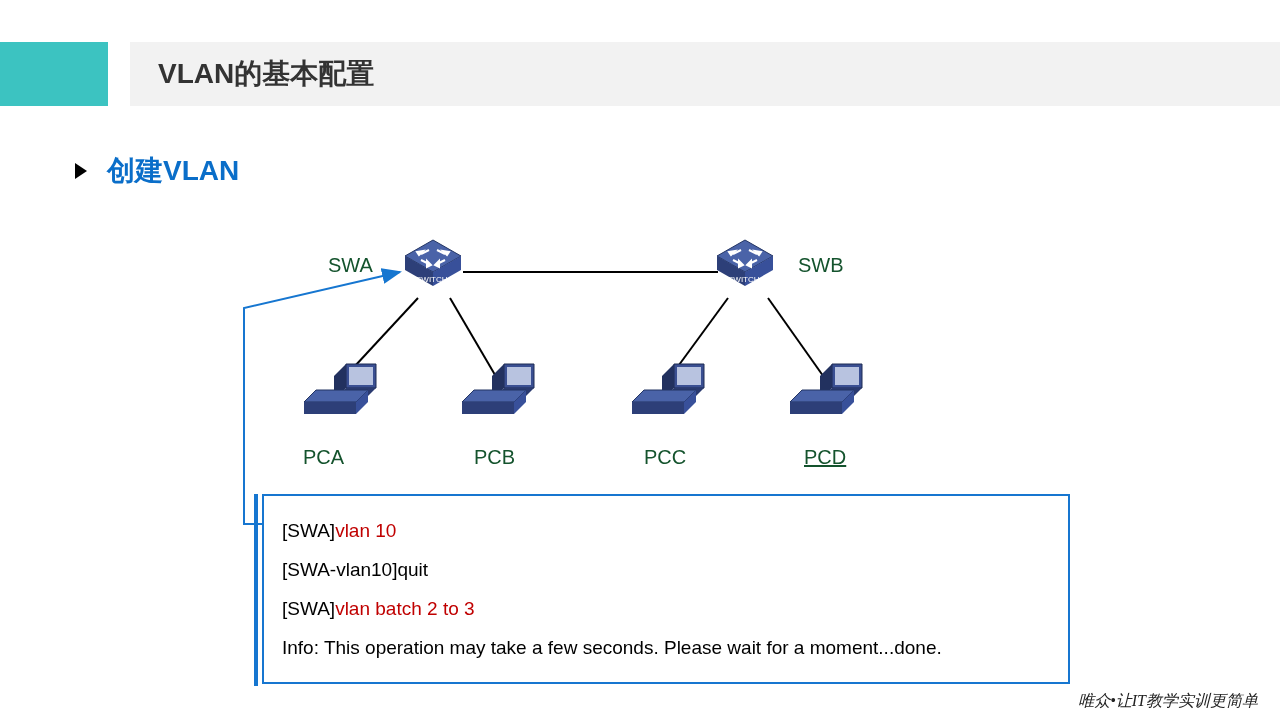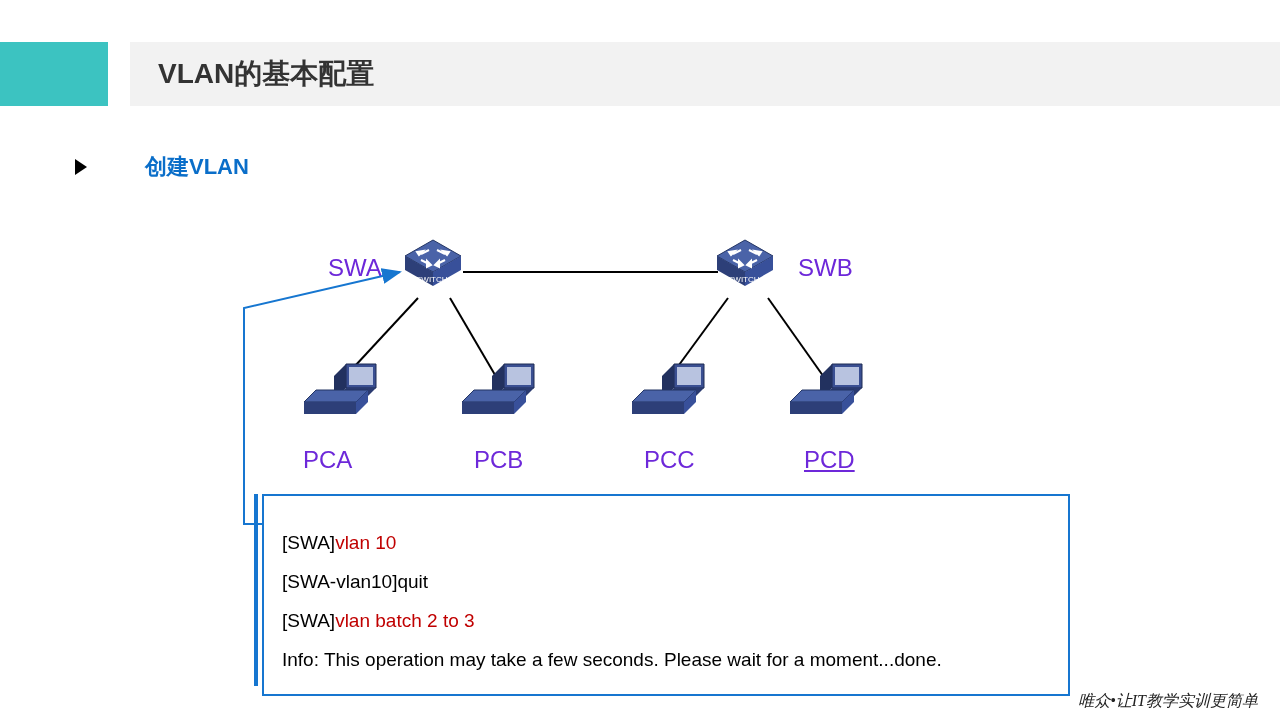--- a/index.html
+++ b/index.html
@@ -44,43 +44,42 @@
     gap: 20px;
   }
   .subheading .tri {
     width: 0; height: 0;
     border-left: 12px solid #000;
     border-top: 8px solid transparent;
     border-bottom: 8px solid transparent;
   }
   .subheading .txt {
     color: #0a6ec9;
-    font-size: 22px;
+    font-size: 28px;
     font-weight: 700;
-    margin-left: 38px;
   }
   .diagram {
     position: absolute;
     left: 220px;
     top: 230px;
     width: 720px;
     height: 260px;
   }
   .node-label {
     position: absolute;
-    font-size: 24px;
-    color: #6d28d9;
+    font-size: 20px;
+    color: #14532d;
   }
   .cli-box {
     position: absolute;
     left: 262px;
     top: 494px;
     width: 808px;
     border: 2px solid #1676d0;
-    padding: 28px 18px 14px 18px;
+    padding: 16px 18px 14px 18px;
     font-size: 19px;
     line-height: 2.05;
     color: #000;
   }
   .cli-box .cmd { color: #c00000; }
   .footer-note {
     position: absolute;
     right: 22px;
     bottom: 8px;
     font-family: "STKaiti","KaiTi",serif;

